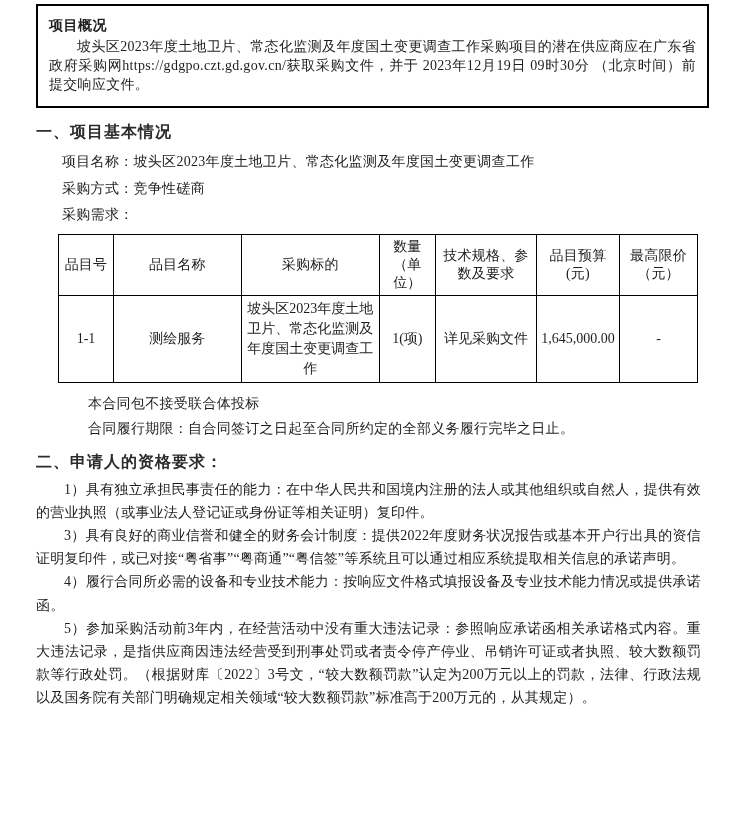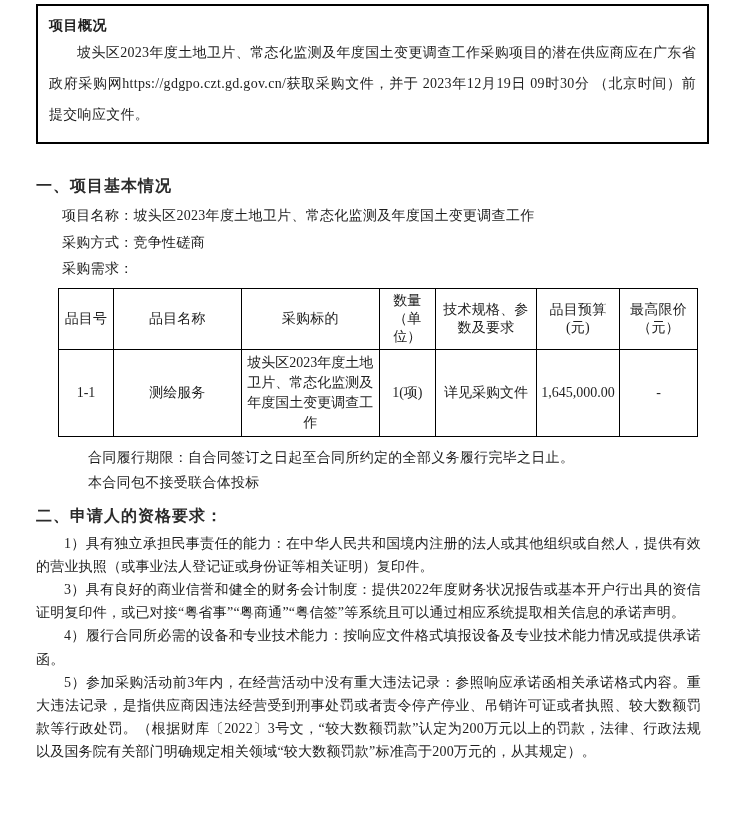--- a/index.html
+++ b/index.html
@@ -24,34 +24,34 @@
     width: 673px;
   }
   .overview-title {
     font-weight: bold;
     line-height: 23px;
     letter-spacing: .5px;
   }
   .overview-body {
     text-indent: 2em;
     text-align: justify;
-    line-height: 31px;
+    line-height: 19px;
     letter-spacing: .3px;
   }
 
   
   .sec-heading {
     font-family: "Liberation Sans", "DejaVu Sans", sans-serif;
     font-weight: bold;
     font-size: 16px;
     color: #2b2b2b;
     line-height: 22px;
     letter-spacing: 1px;
   }
-  .h1-first { margin-top: 31px; margin-bottom: 6px; }
+  .h1-first { margin-top: 13px; margin-bottom: 6px; }
   .h2-second { margin-top: 10px; margin-bottom: 5px; }
 
   
   .fields { margin-left: 26px; }
   .field-row { line-height: 26.5px; letter-spacing: .3px; }
   .pkg { margin-left: 52px; line-height: 26.5px; letter-spacing: .3px; }
 
   
   table.items {
     border-collapse: collapse;
@@ -129,22 +129,22 @@
         <td>坡头区2023年度土地卫片、常态化监测及年度国土变更调查工作</td>
         <td>1(项)</td>
         <td>详见采购文件</td>
         <td class="num-cell">1,645,000.00</td>
         <td class="num-cell">-</td>
       </tr>
     </tbody>
   </table>
 
   <div class="notes">
+    <div class="note-line">本合同包不接受联合体投标</div>
     <div class="note-line">合同履行期限：自合同签订之日起至合同所约定的全部义务履行完毕之日止。</div>
-    <div class="note-line">本合同包不接受联合体投标</div>
   </div>
 
   <div class="sec-heading h2-second">二、申请人的资格要求：</div>
 
   <div class="qual">
     <p>1）具有独立承担民事责任的能力：在中华人民共和国境内注册的法人或其他组织或自然人，提供有效的营业执照（或事业法人登记证或身份证等相关证明）复印件。</p>
     <p>3）具有良好的商业信誉和健全的财务会计制度：提供2022年度财务状况报告或基本开户行出具的资信证明复印件，或已对接“粤省事”“粤商通”“粤信签”等系统且可以通过相应系统提取相关信息的承诺声明。</p>
     <p>4）履行合同所必需的设备和专业技术能力：按响应文件格式填报设备及专业技术能力情况或提供承诺函。</p>
     <p>5）参加采购活动前3年内，在经营活动中没有重大违法记录：参照响应承诺函相关承诺格式内容。重大违法记录，是指供应商因违法经营受到刑事处罚或者责令停产停业、吊销许可证或者执照、较大数额罚款等行政处罚。（根据财库〔2022〕3号文，“较大数额罚款”认定为200万元以上的罚款，法律、行政法规以及国务院有关部门明确规定相关领域“较大数额罚款”标准高于200万元的，从其规定）。</p>
   </div>

